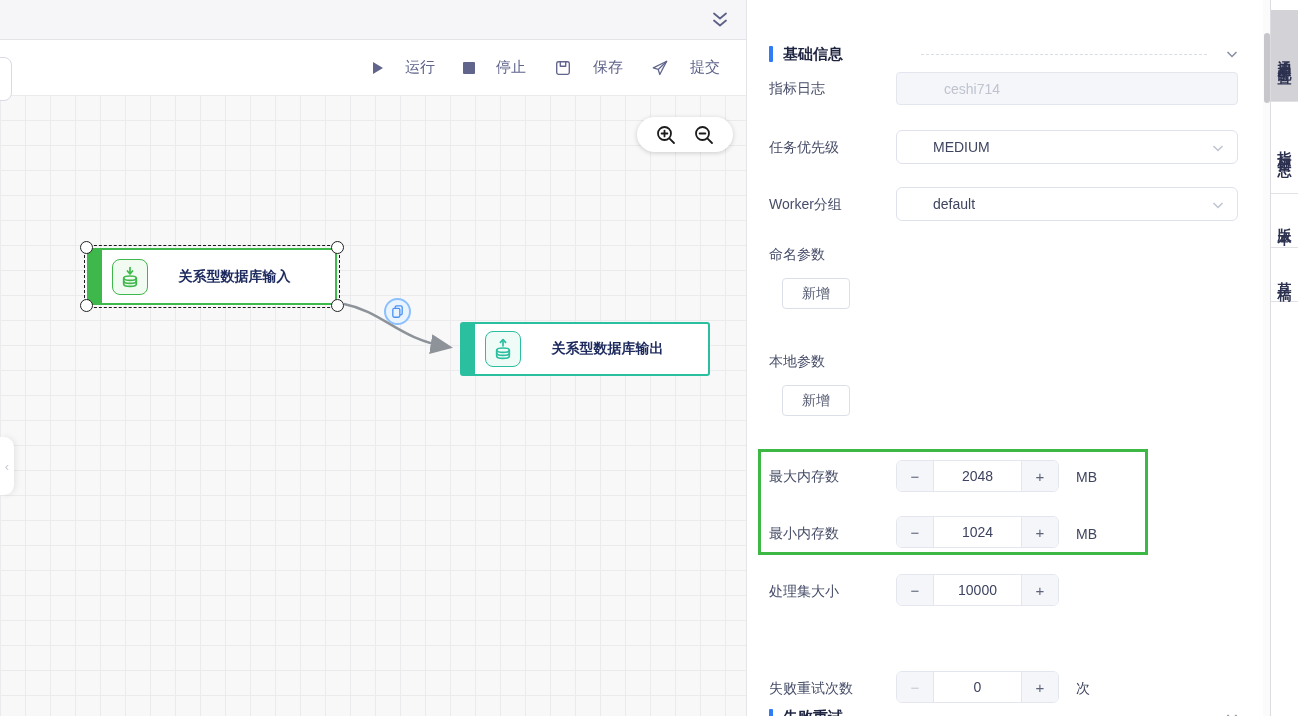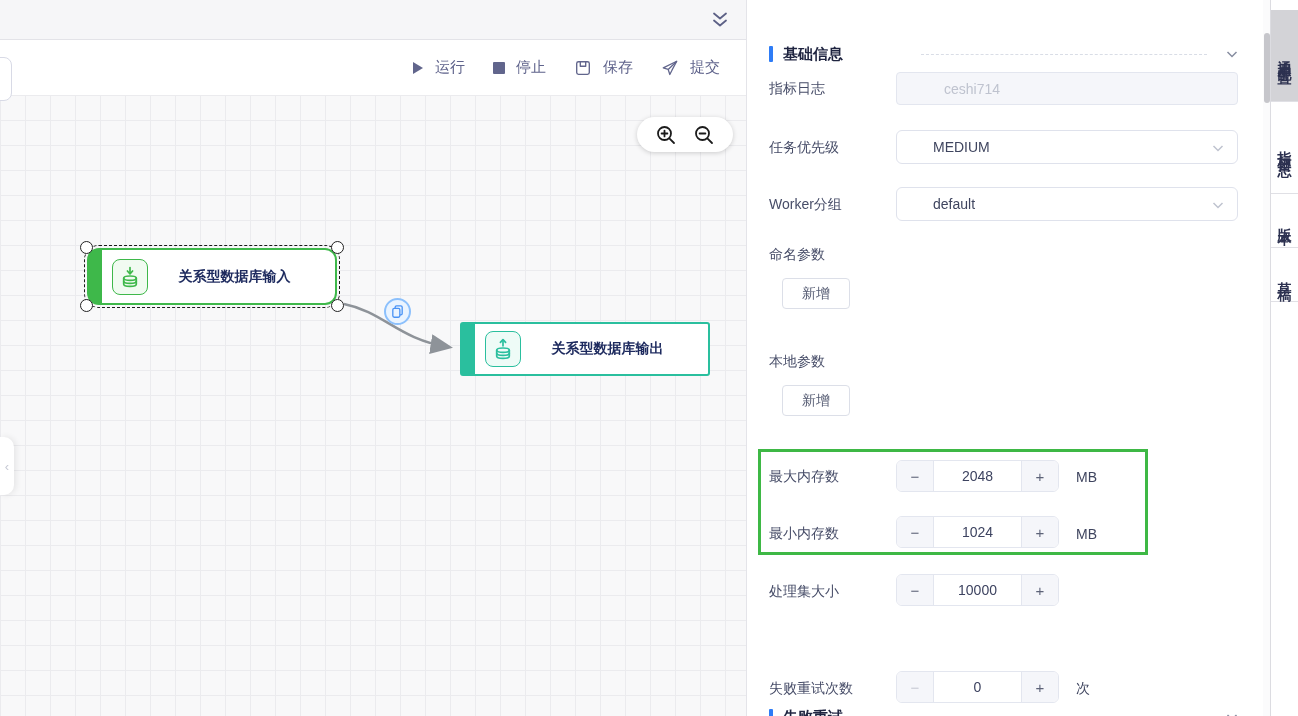--- a/index.html
+++ b/index.html
@@ -4,21 +4,21 @@
 <style>
   * { margin:0; padding:0; box-sizing:border-box; }
   html,body { font-family:"Liberation Sans","DejaVu Sans",sans-serif; }
   #app { position:relative; width:1298px; height:716px; background:#fff; overflow:hidden; }
 
   
   .work-area { position:absolute; left:0; top:0; width:746px; height:716px; }
   .topbar { position:absolute; left:0; top:0; width:746px; height:40px; background:#f6f6f8; border-bottom:1px solid #e3e3e8; }
   .collapse-double { position:absolute; right:16px; top:10px; width:20px; height:20px; cursor:pointer; }
   .toolbar { position:absolute; left:0; top:40px; width:746px; height:55px; background:#fff; display:flex; align-items:center; justify-content:flex-end; gap:28px; padding-right:26px; }
-  .tool-btn { display:flex; align-items:center; gap:11px; color:#60648c; font-size:15px; cursor:pointer; }
+  .tool-btn { display:flex; align-items:center; gap:21px; color:#60648c; font-size:15px; cursor:pointer; }
   .tool-btn .glyph { display:flex; align-items:center; }
   .stop-square { width:12px; height:12px; background:#61658c; border-radius:1px; }
   .input-fragment { position:absolute; left:-12px; top:57px; width:24px; height:44px; background:#fff; border:1px solid #d8dae6; border-radius:8px; z-index:6; }
 
   .canvas { position:absolute; left:0; top:95px; width:746px; height:621px;
     background-color:#f8f8f9;
     background-image:linear-gradient(#ebebee 1px, transparent 1px), linear-gradient(90deg,#ebebee 1px, transparent 1px);
     background-size:25px 25px; }
   .zoom-pill { position:absolute; left:637px; top:22px; width:96px; height:35px; background:#fff; border-radius:18px;
     box-shadow:0 1px 5px rgba(0,0,0,.18); display:flex; align-items:center; justify-content:center; gap:16px; z-index:4; }
@@ -31,21 +31,21 @@
   .node { position:absolute; width:250px; background:#fff; display:flex; align-items:center; z-index:2; }
   .node-input { left:87px; top:153px; height:57px; border:2px solid #3eb84a; }
   .node-input .node-bar { background:#3eb84a; }
   .node-output { left:460px; top:227px; height:54px; border:2px solid #2abf9e; border-radius:3px; }
   .node-output .node-bar { background:#2abf9e; }
   .node-bar { width:13px; align-self:stretch; flex:0 0 13px; }
   .node-icon-box { width:36px; height:36px; margin-left:10px; border-radius:8px; display:flex; align-items:center; justify-content:center; }
   .node-input .node-icon-box { border:1.5px solid #3eb84a; background:#f1fbf1; }
   .node-output .node-icon-box { border:1.5px solid #2abf9e; background:#eefbf7; }
   .node-label { flex:1; text-align:center; font-size:14px; font-weight:bold; color:#1d2a5e; padding-right:14px; }
-  .node-selected { outline:1.5px dashed #1a1a1a; outline-offset:2px;border-radius:12px; }
+  .node-selected { outline:1.5px dashed #1a1a1a; outline-offset:2px; }
   .handle { position:absolute; width:13px; height:13px; background:#fff; border:1.6px solid #222; border-radius:50%; z-index:4; }
   .handle.tl { left:-9px; top:-9px; } .handle.tr { right:-9px; top:-9px; }
   .handle.bl { left:-9px; bottom:-9px; } .handle.br { right:-9px; bottom:-9px; }
 
   .left-collapse { position:absolute; left:0; top:342px; width:14px; height:58px; background:#fff;
     border-radius:0 10px 10px 0; box-shadow:2px 0 6px rgba(0,0,0,.08); display:flex; align-items:center; justify-content:center;
     color:#c6c9d4; font-size:13px; z-index:4; cursor:pointer; }
 
   
   .config-panel { position:absolute; left:746px; top:0; width:518px; height:716px; background:#fff; border-left:1px solid #e4e4e9; }

